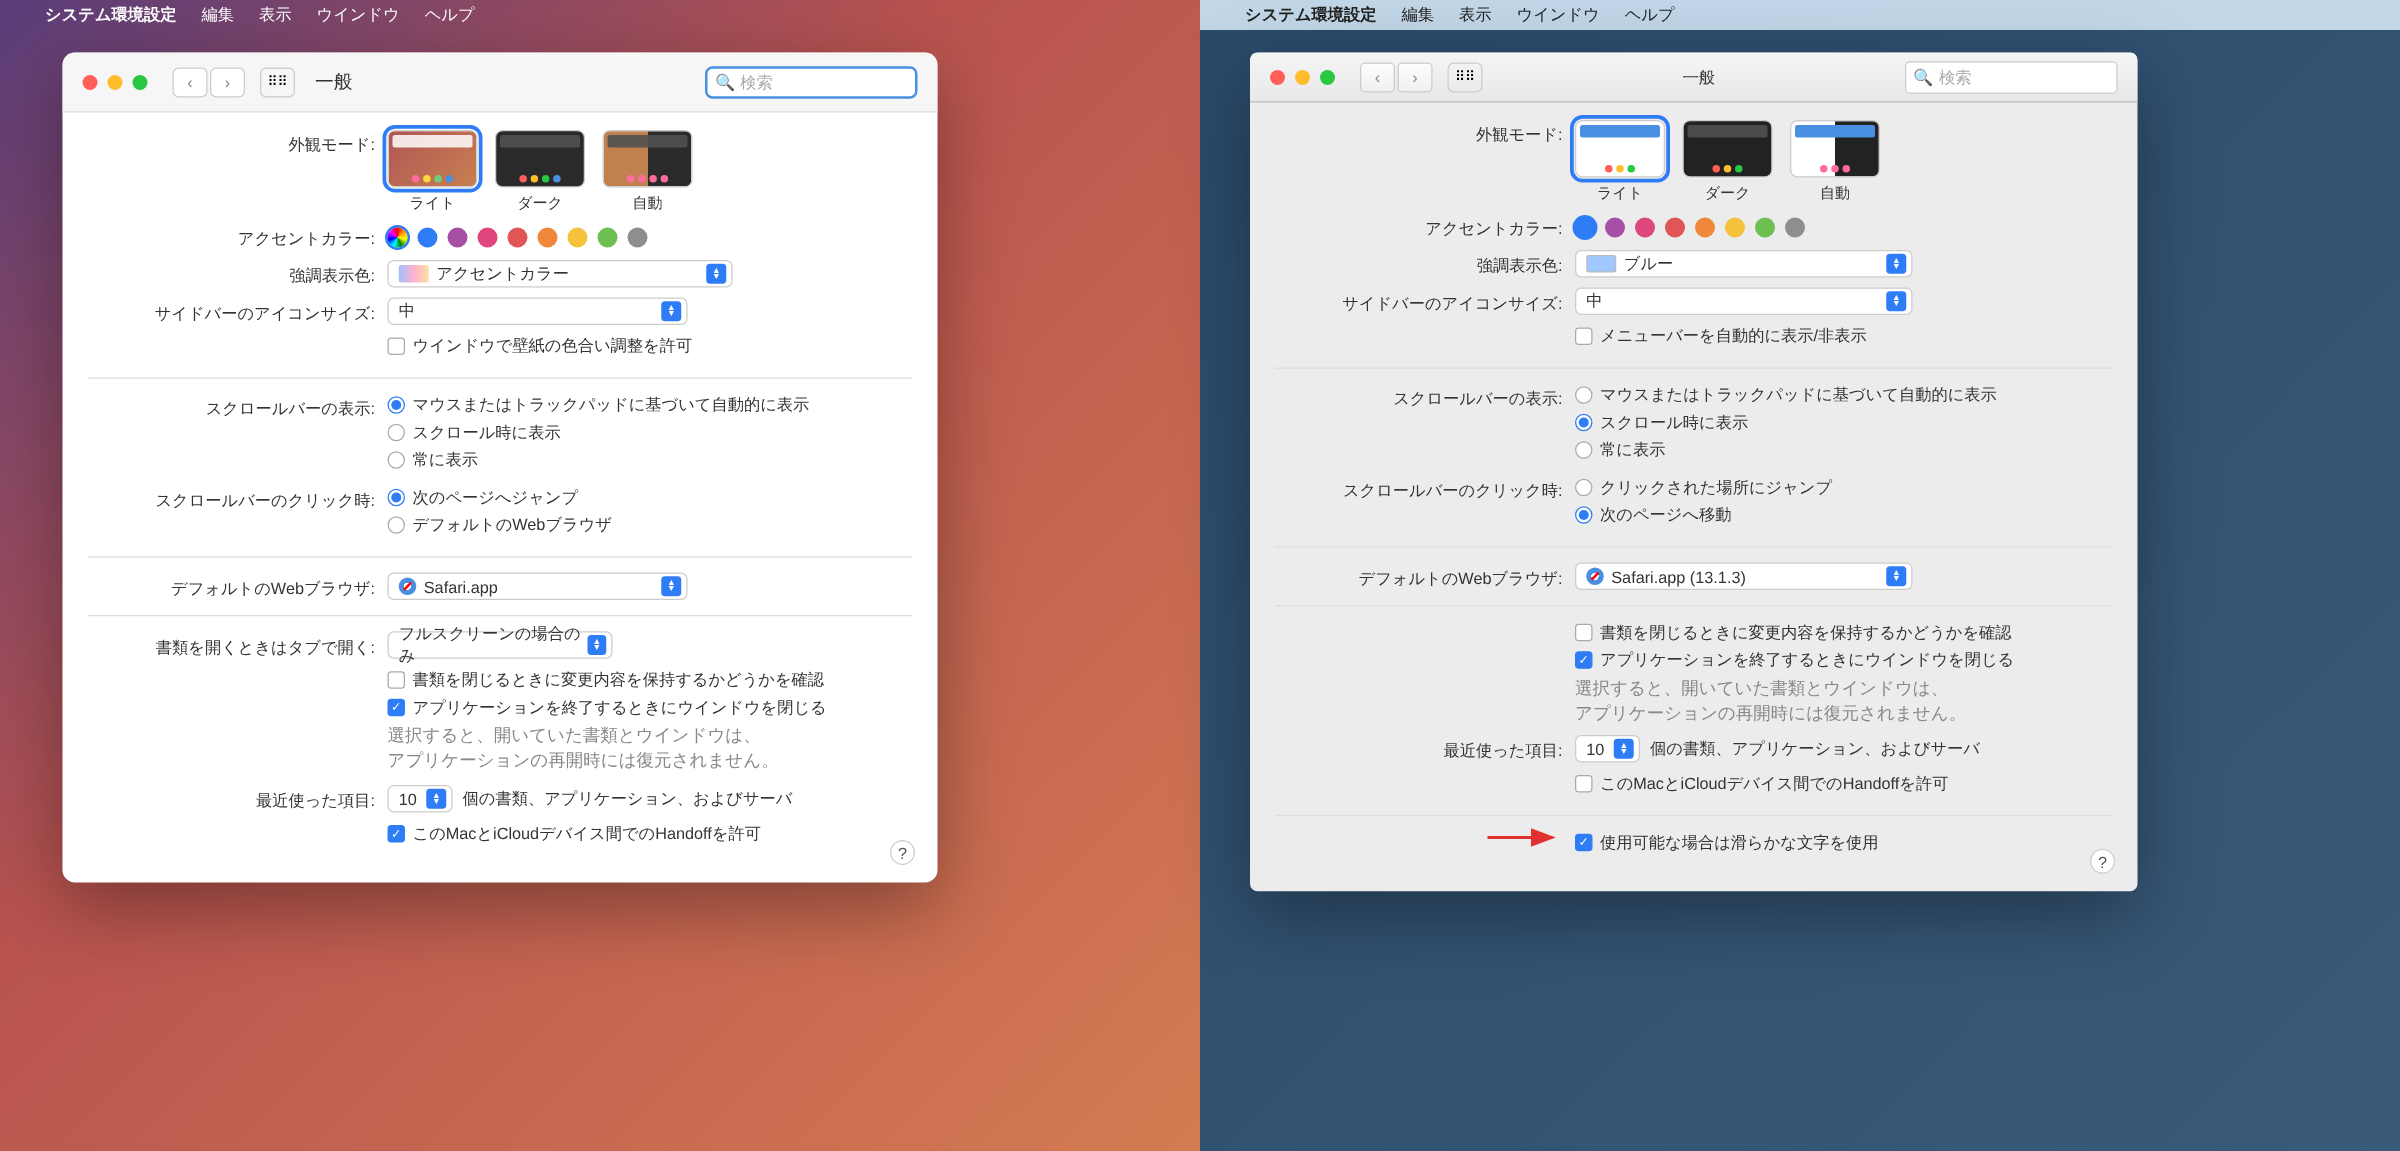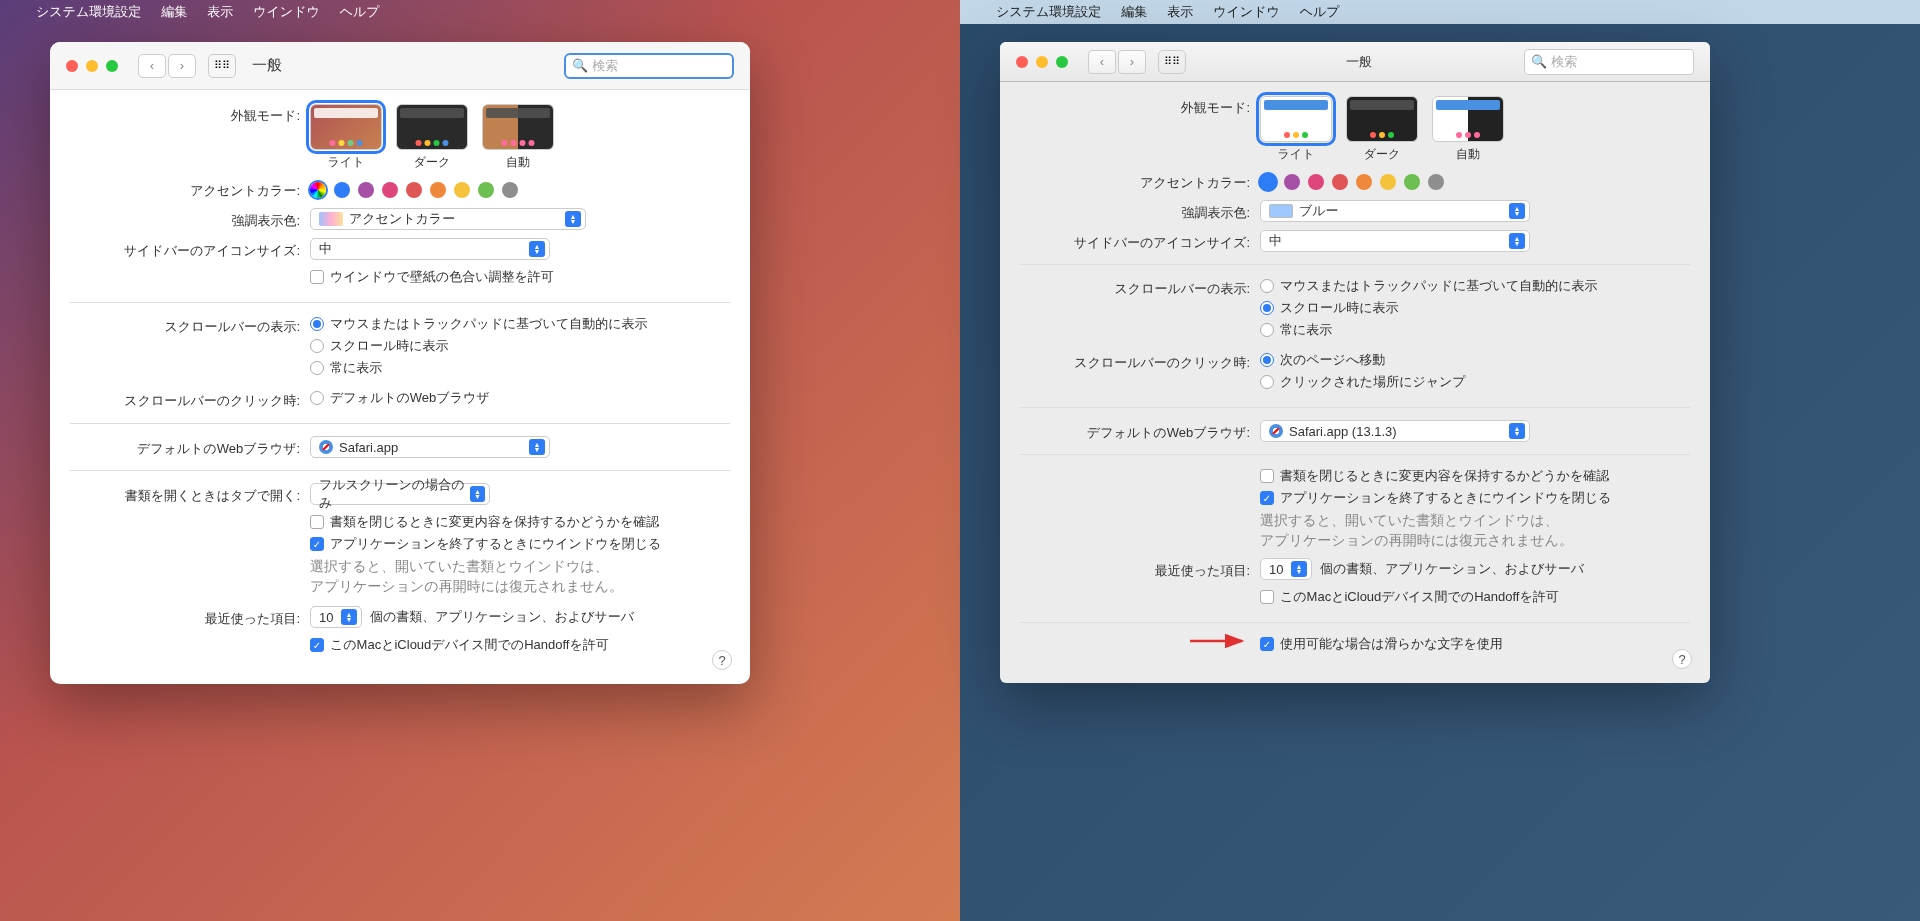--- a/index.html
+++ b/index.html
@@ -5,21 +5,21 @@
 * { box-sizing: border-box; margin: 0; padding: 0; font-family: -apple-system, "Hiragino Sans", sans-serif; }
 body { width: 1920px; height: 921px; display: flex; overflow: hidden; }
 .half { width: 50%; height: 100%; position: relative; }
 .left-bg { background: linear-gradient(135deg, #5a3d7a 0%, #b8534f 40%, #d47b52 100%); }
 .right-bg { background: linear-gradient(135deg, #2a4a6a 0%, #3a5a7a 100%); }
 
 .menubar { height: 24px; display: flex; align-items: center; padding: 0 16px; font-size: 13px; color: #fff; gap: 20px; }
 .menubar.light { background: rgba(210,230,245,0.9); color: #222; }
 .apple { font-size: 15px; }
 .mb-item { cursor: default; }
-.mb-item.bold { font-weight: 400; }
+.mb-item.bold { font-weight: 700; }
 
 .window { position: absolute; top: 42px; left: 50px; width: 700px; background: #fff; border-radius: 10px; box-shadow: 0 20px 60px rgba(0,0,0,0.35); overflow: hidden; }
 .window.catalina { background: #ececec; border-radius: 6px; left: 40px; width: 710px; }
 
 .titlebar { height: 48px; display: flex; align-items: center; border-bottom: 1px solid #ddd; padding: 0 16px; gap: 12px; background: #f6f6f6; }
 .catalina .titlebar { height: 40px; background: linear-gradient(#f5f5f5, #e8e8e8); border-bottom: 1px solid #bbb; }
 .traffic { display: flex; gap: 8px; }
 .tl { width: 12px; height: 12px; border-radius: 50%; }
 .tl.r { background: #ff5f57; } .tl.y { background: #ffbd2e; } .tl.g { background: #28c940; }
 .navbtns { display: flex; gap: 2px; margin-left: 8px; }
@@ -214,20 +214,24 @@
           <div class="radio">
               <span class="rb"></span>
               <span>常に表示</span>
             </div>
         </div>
       </div>
       <div class="row" style="margin-top:6px">
           <div class="lbl">スクロールバーのクリック時:</div>
         <div class="ctrl">
           <div class="radio">
+              <span class="rb on"></span>
+              <span>次のページへジャンプ</span>
+            </div>
+          <div class="radio">
               <span class="rb"></span>
               <span>デフォルトのWebブラウザ</span>
             </div>
         </div>
       </div>
       <hr class="sep">
       <div class="row center">
           <div class="lbl">デフォルトのWebブラウザ:</div>
         <div class="ctrl">
             <div class="select" style="width:240px">
@@ -376,20 +380,27 @@
       </div>
       <div class="row center">
           <div class="lbl">サイドバーのアイコンサイズ:</div>
         <div class="ctrl">
             <div class="select" style="width:270px">
               <span>中</span>
               <span class="arr">▲<br>▼</span>
             </div>
           </div>
       </div>
+      <div class="row">
+          <div class="lbl"></div>
+          <div class="ctrl check">
+            <span class="cb"></span>
+            <span>メニューバーを自動的に表示/非表示</span>
+          </div>
+        </div>
       <hr class="sep">
       <div class="row">
           <div class="lbl">スクロールバーの表示:</div>
         <div class="ctrl">
           <div class="radio">
               <span class="rb"></span>
               <span>マウスまたはトラックパッドに基づいて自動的に表示</span>
             </div>
           <div class="radio">
               <span class="rb on"></span>
@@ -398,26 +409,26 @@
           <div class="radio">
               <span class="rb"></span>
               <span>常に表示</span>
             </div>
         </div>
       </div>
       <div class="row" style="margin-top:6px">
           <div class="lbl">スクロールバーのクリック時:</div>
         <div class="ctrl">
           <div class="radio">
+              <span class="rb"></span>
+              <span>クリックされた場所にジャンプ</span>
+            </div>
+          <div class="radio">
               <span class="rb on"></span>
               <span>次のページへ移動</span>
-            </div>
-          <div class="radio">
-              <span class="rb"></span>
-              <span>クリックされた場所にジャンプ</span>
             </div>
         </div>
       </div>
       <hr class="sep">
       <div class="row center">
           <div class="lbl">デフォルトのWebブラウザ:</div>
         <div class="ctrl">
             <div class="select" style="width:270px">
               <span class="safari"></span>
               <span>Safari.app (13.1.3)</span>

